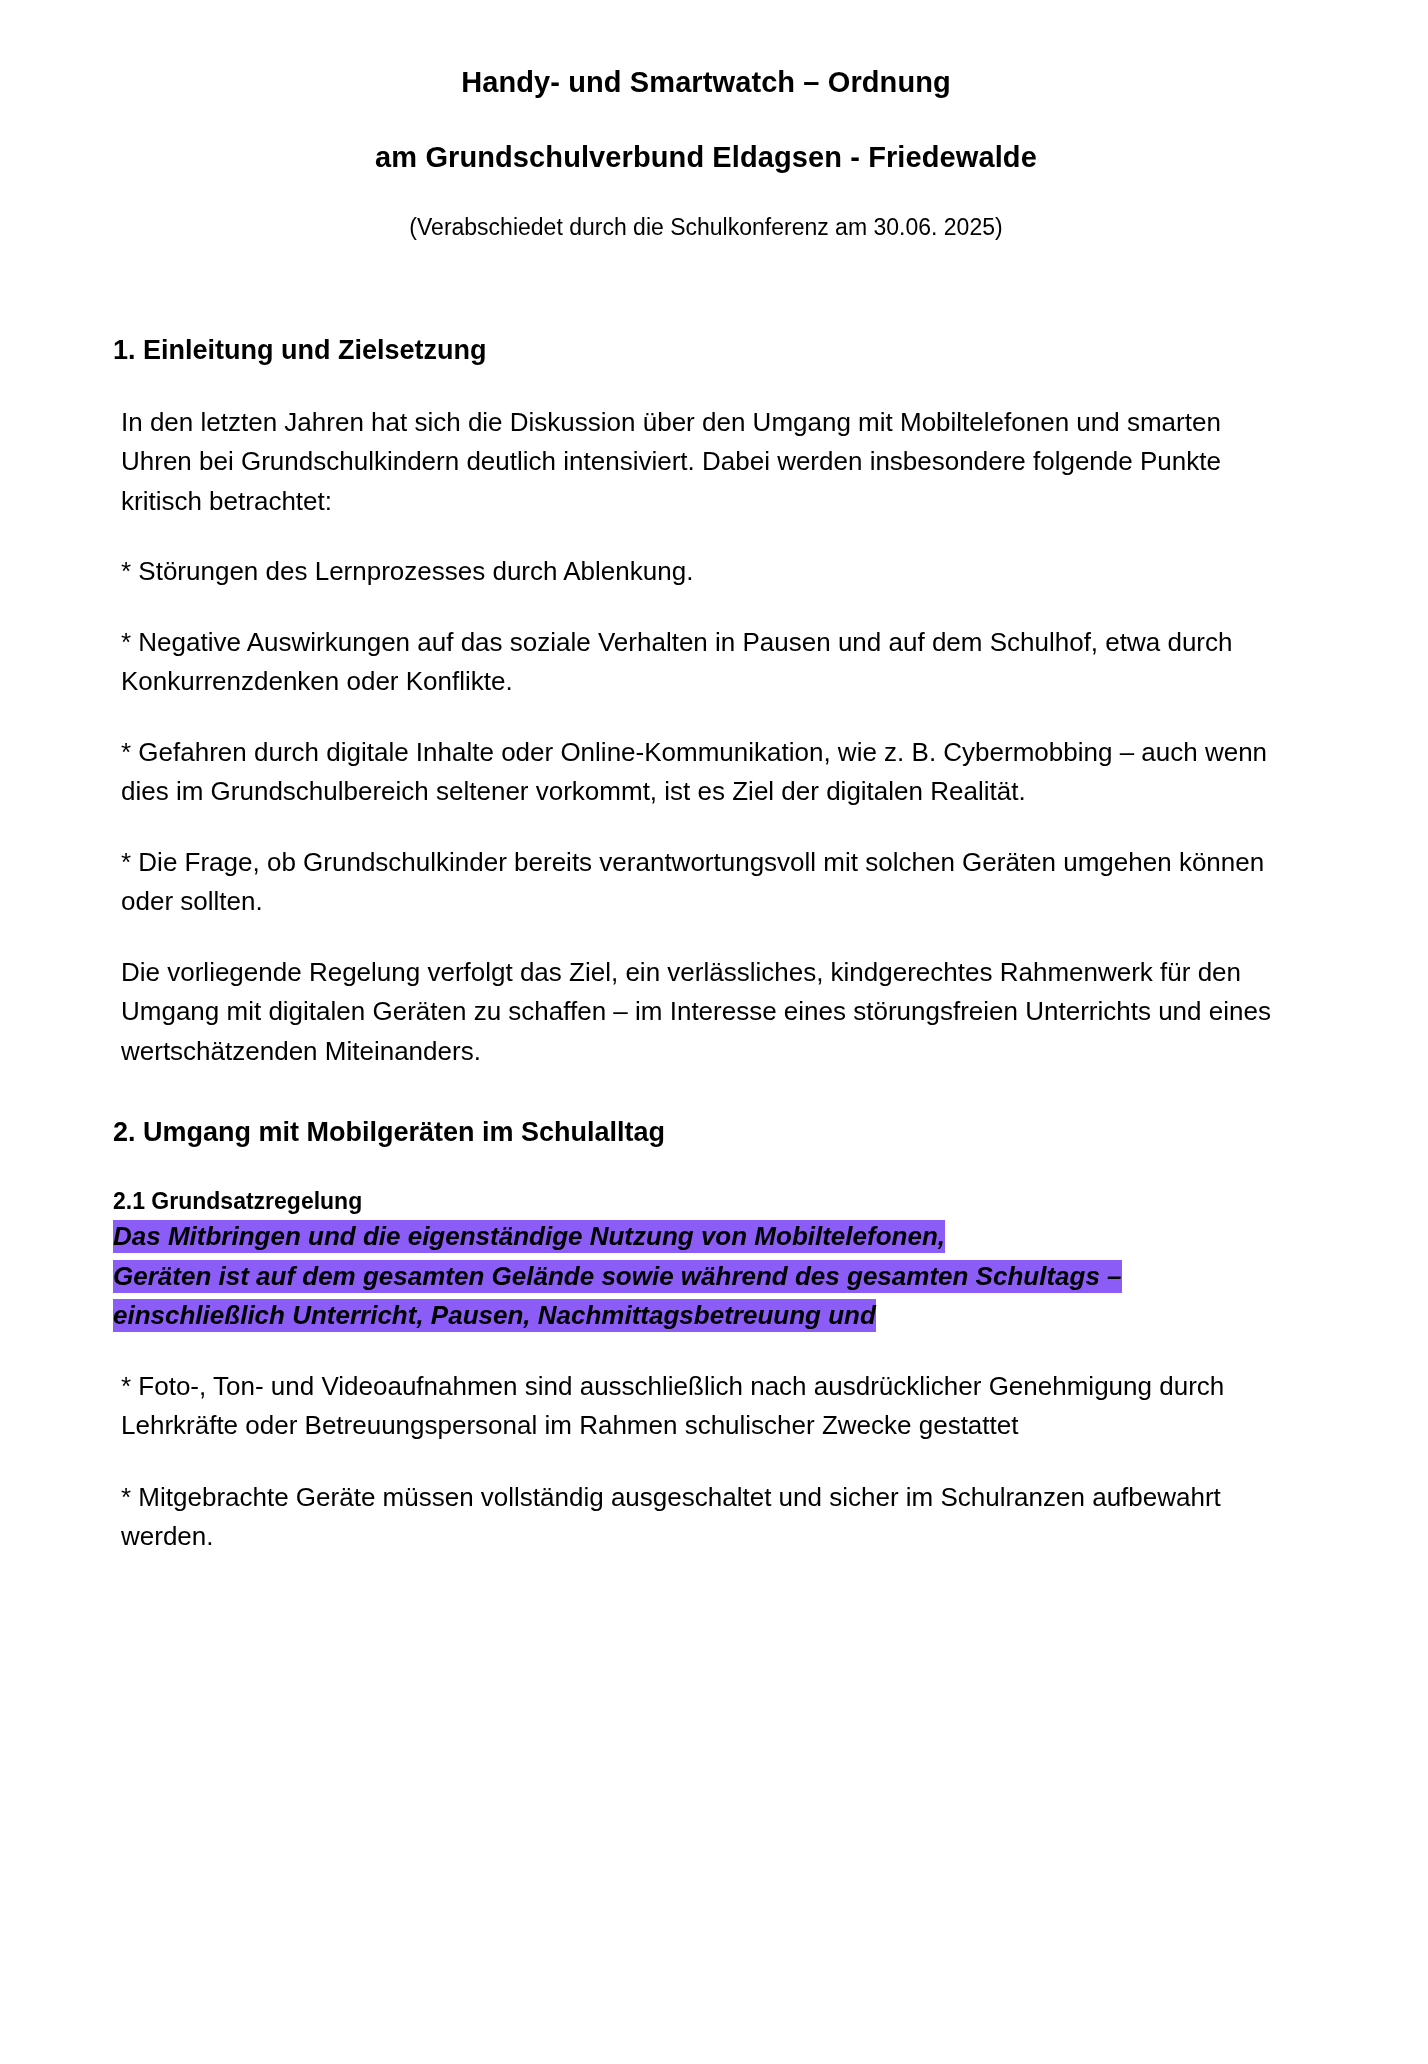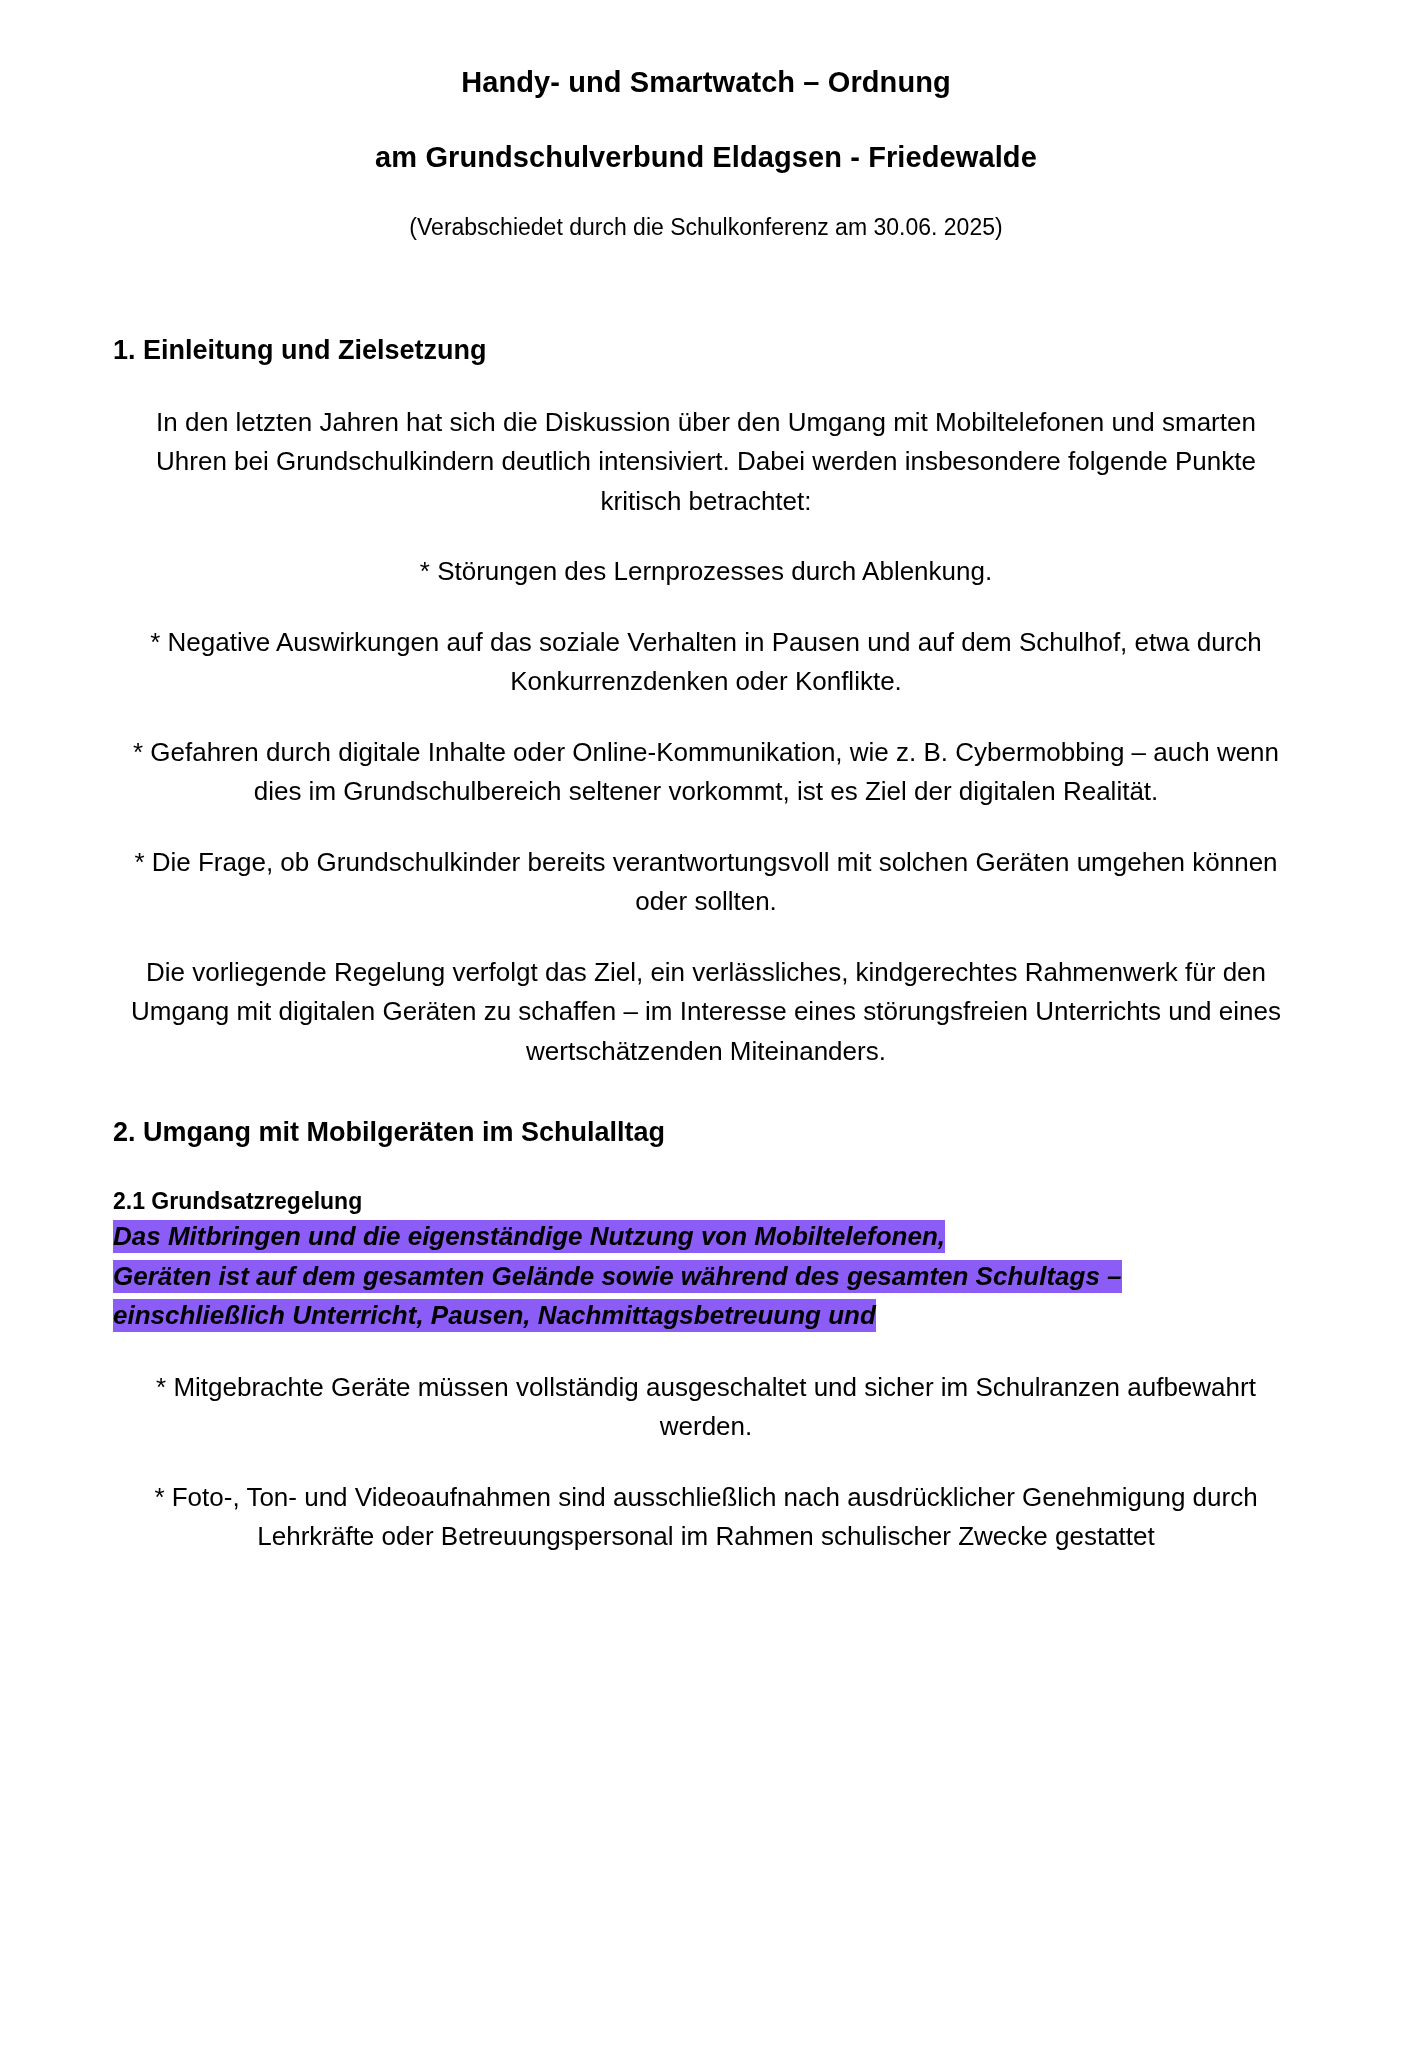--- a/index.html
+++ b/index.html
@@ -67,22 +67,22 @@
     font-weight: bold;
     line-height: 1.3;
     margin: 0;
   }
 
   
   .para {
     font-size: 26px;
     font-weight: normal;
     line-height: 1.52;
-    margin: 17px;
-    text-align: center;
+    margin: 8px;
+    text-align: left;
   }
 
   
   .sp-h1-before { margin-top: 90px; }
   .sp-after-h1 { margin-top: 34px; }
   .sp-para { margin-top: 31px; }
   .sp-section2 { margin-top: 44px; }
   .sp-h2 { margin-top: 37px; }
   .sp-hl { margin-top: 34px; }
   .sp-after-hl { margin-top: 32px; }
@@ -135,18 +135,18 @@
     <p class="h1 sp-section2">2. Umgang mit Mobilgeräten im Schulalltag</p>
 
     <p class="h2 sp-h2">2.1 Grundsatzregelung</p>
 
     <div class="highlight-block sp-hl">
       <span class="hl-line"><span>Das Mitbringen und die eigenständige Nutzung von Mobiltelefonen,</span></span>
       <span class="hl-line"><span>Geräten ist auf dem gesamten Gelände sowie während des gesamten Schultags –</span></span>
       <span class="hl-line"><span>einschließlich Unterricht, Pausen, Nachmittagsbetreuung und</span></span>
     </div>
 
+    <p class="para sp-para">* Foto-, Ton- und Videoaufnahmen sind ausschließlich nach ausdrücklicher Genehmigung durch Lehrkräfte oder Betreuungspersonal im Rahmen schulischer Zwecke gestattet</p>
+
     <p class="para sp-after-hl">* Mitgebrachte Geräte müssen vollständig ausgeschaltet und sicher im Schulranzen aufbewahrt werden.</p>
-
-    <p class="para sp-para">* Foto-, Ton- und Videoaufnahmen sind ausschließlich nach ausdrücklicher Genehmigung durch Lehrkräfte oder Betreuungspersonal im Rahmen schulischer Zwecke gestattet</p>
 
   </div>
 </div>
 
 </body></html>

